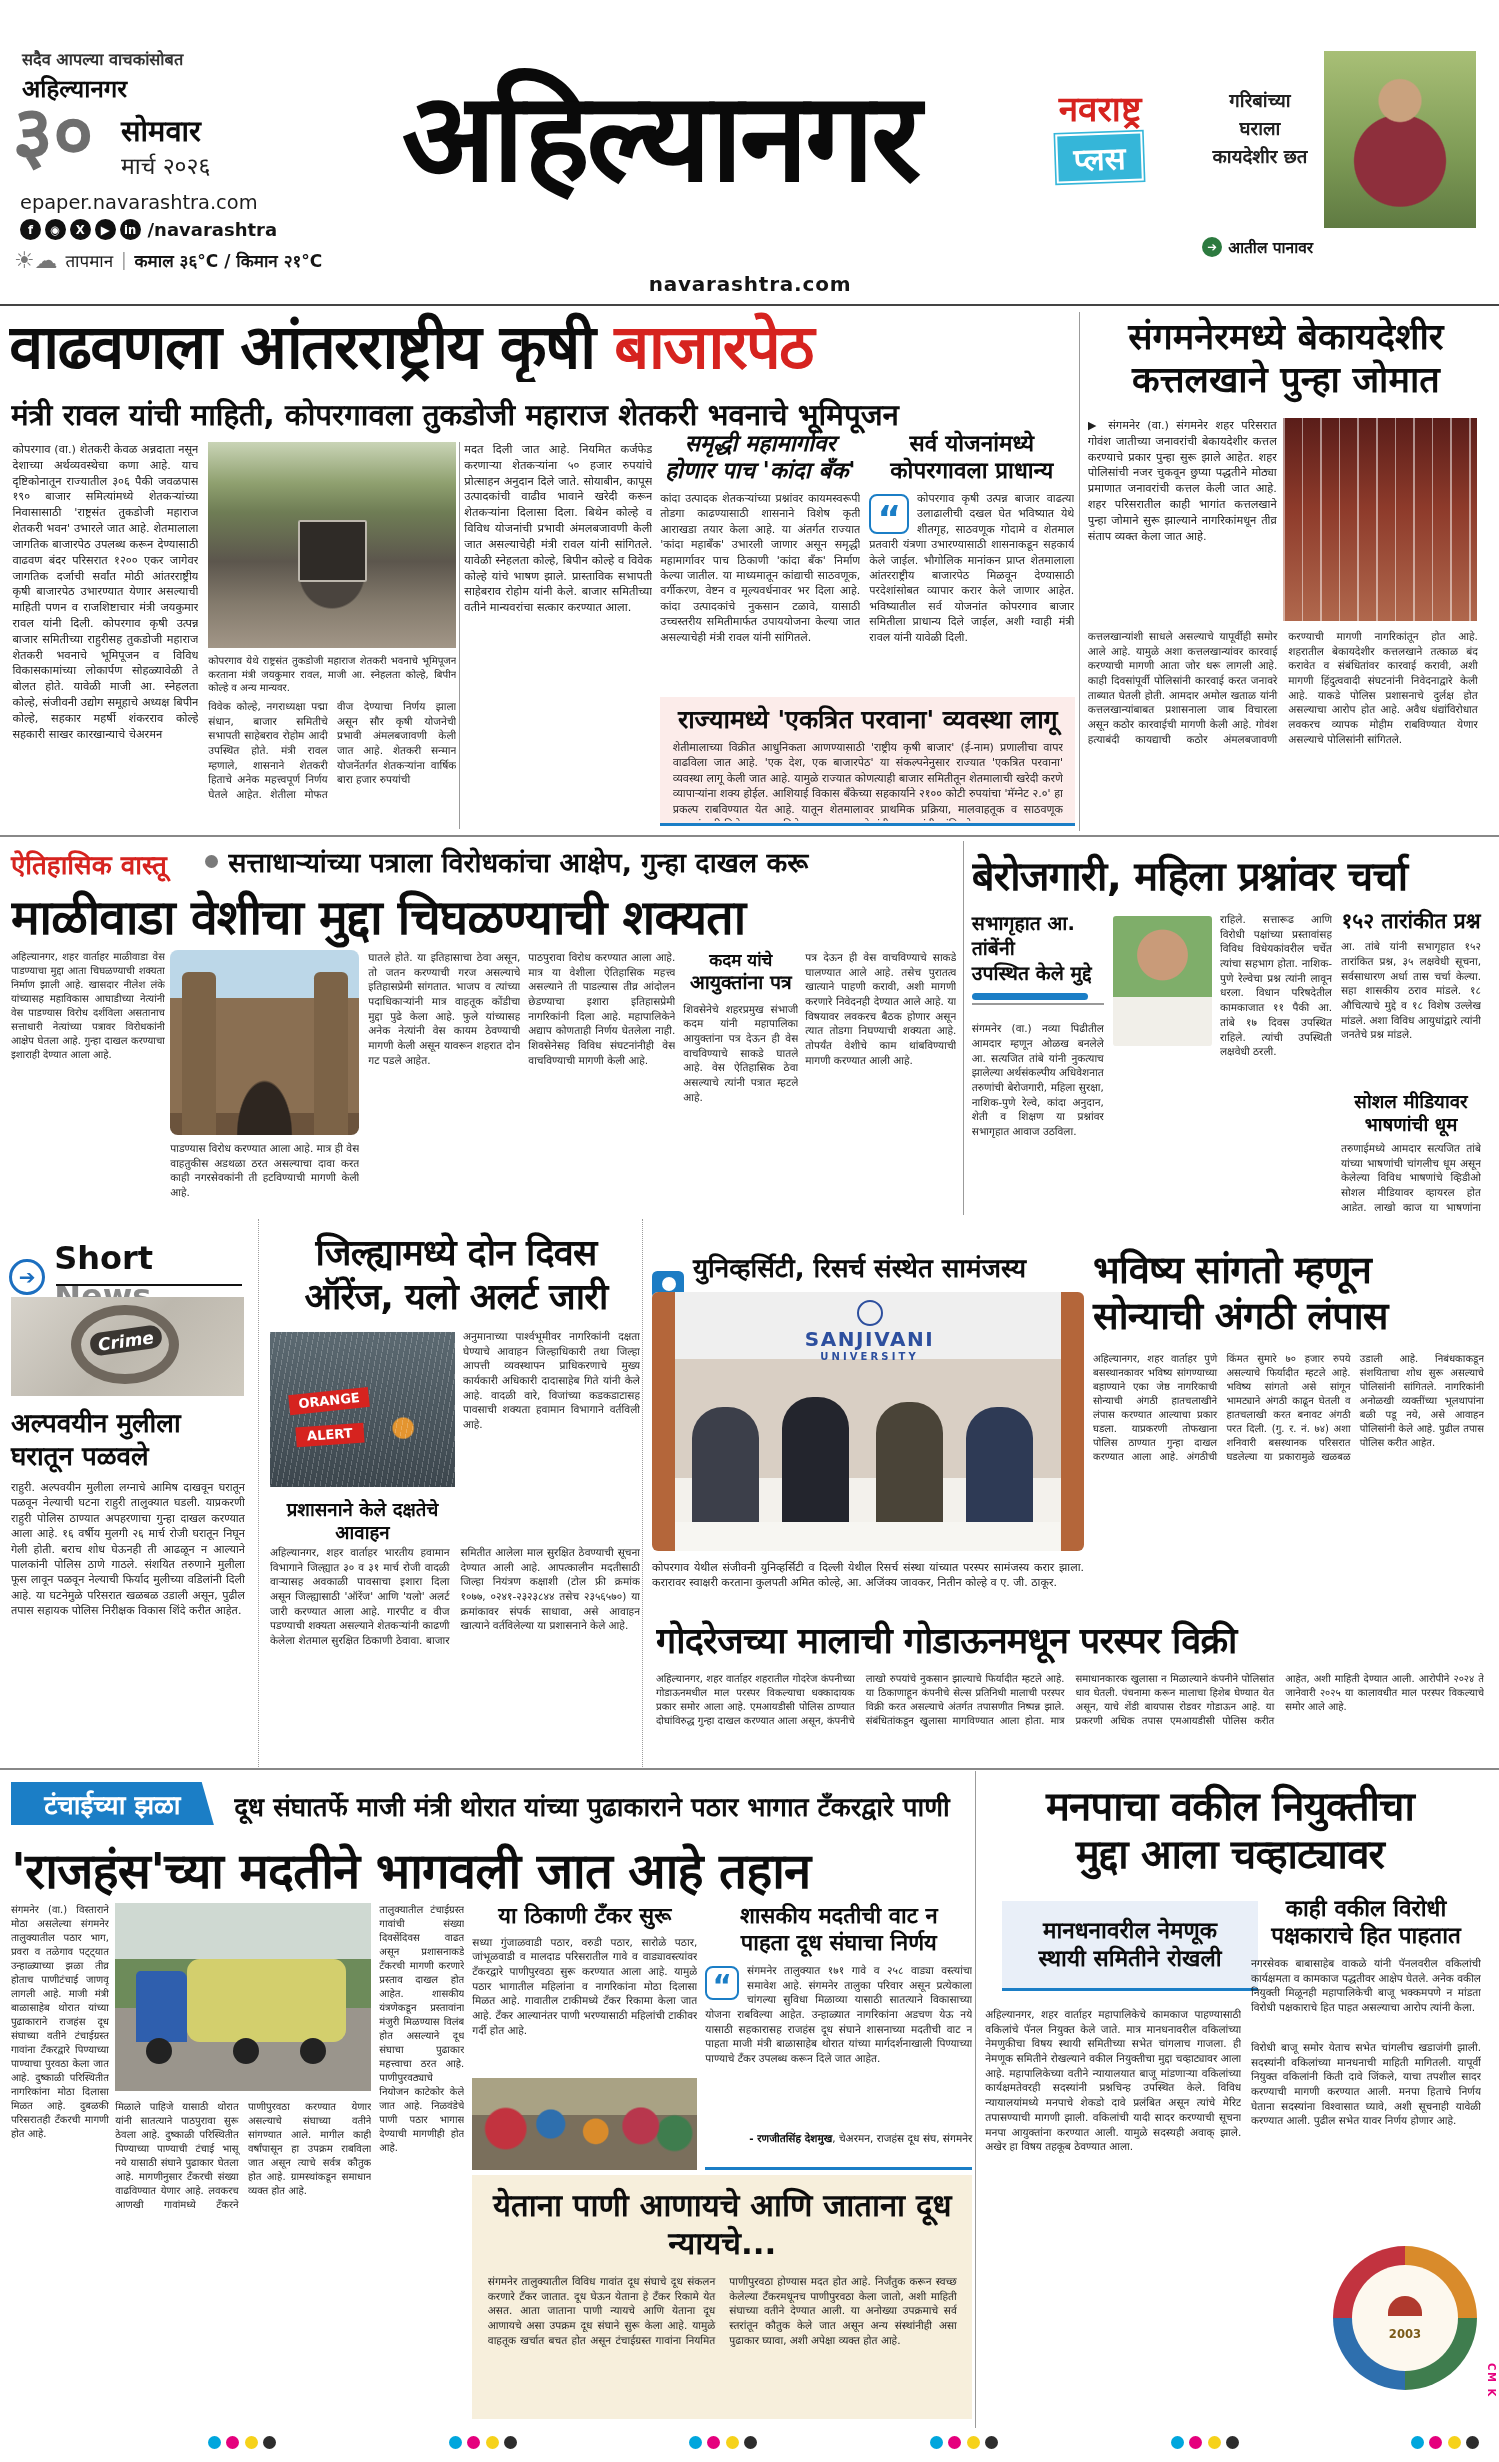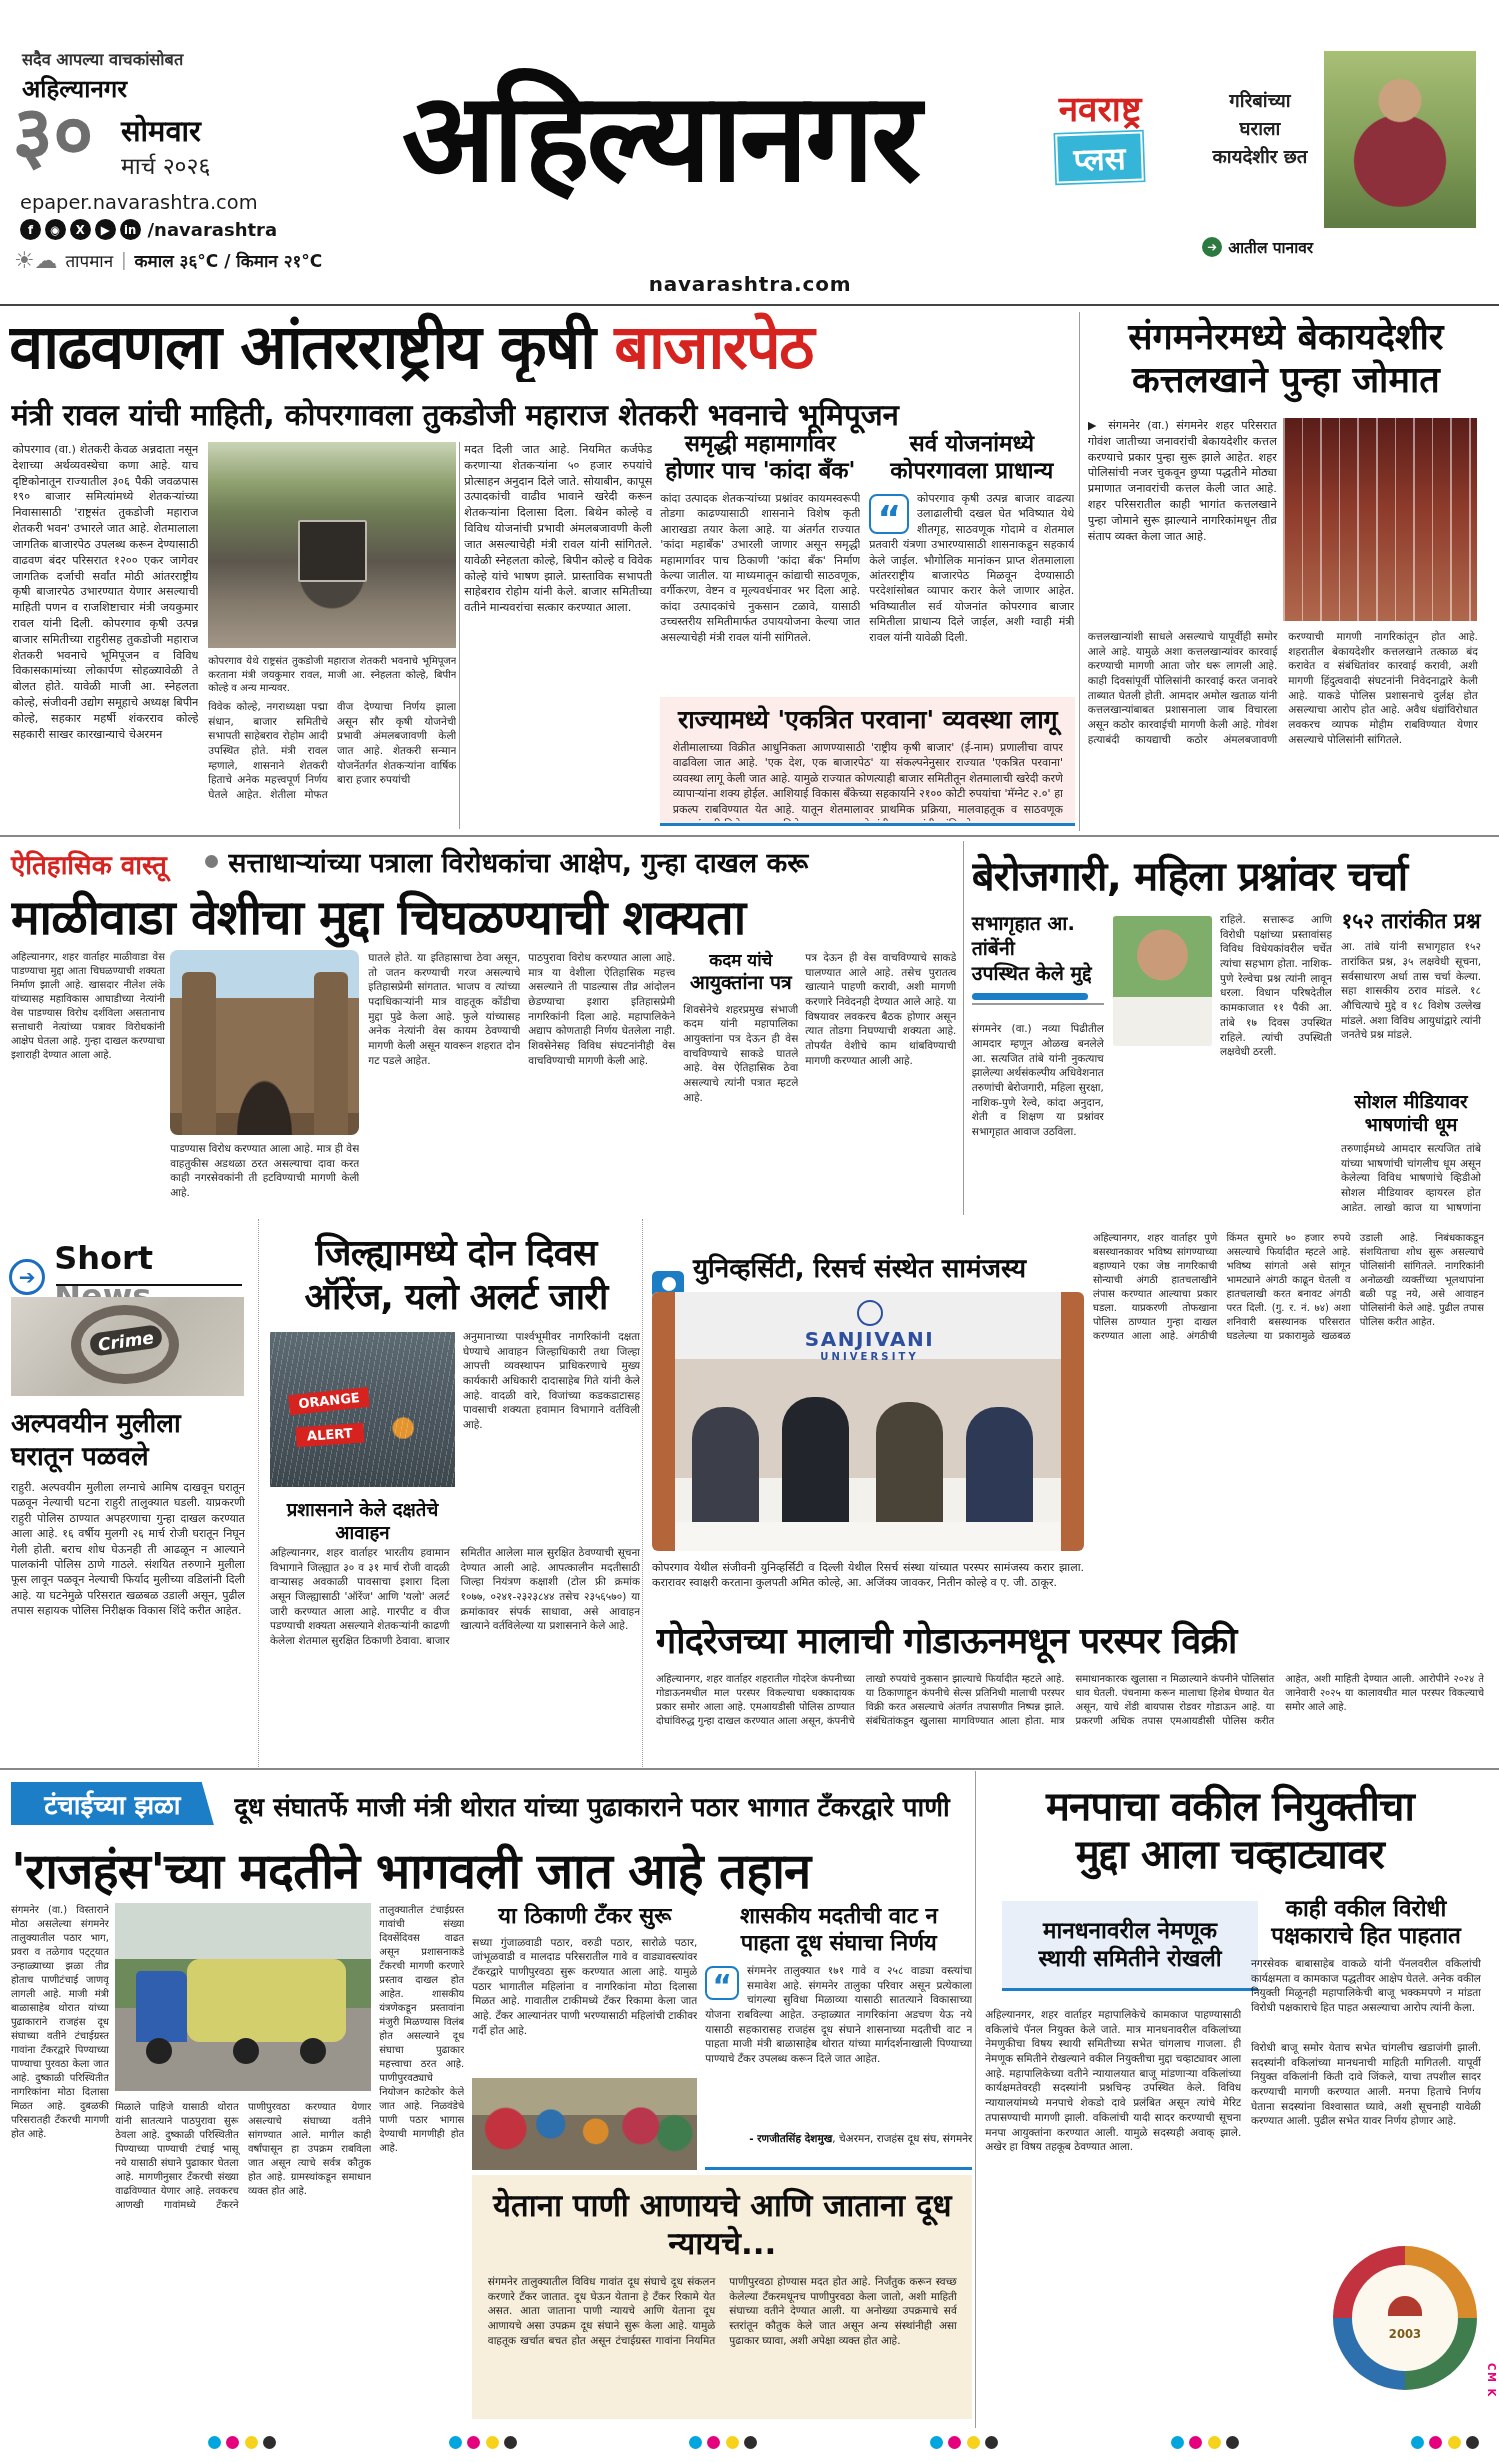--- a/index.html
+++ b/index.html
@@ -90,21 +90,21 @@
       radial-gradient(ellipse at 50% 64%, #4a443e 0 18%, transparent 19%),
       linear-gradient(180deg,#c9d4b6 0%,#8fa06f 20%,#6f7d55 34%,#5c564d 58%,#837a6c 78%,#a29687 100%);">
     <div style="position:absolute;left:36%;top:38%;width:28%;height:30%;background:#2f2b27;border:2.3px solid #bdb7ad;border-radius:2.3px;"></div>
   </div>
   <div class="abs caption" style="left:199px;top:342px;width:248px;height:40px;">कोपरगाव येथे राष्ट्रसंत तुकडोजी महाराज शेतकरी भवनाचे भूमिपूजन करताना मंत्री जयकुमार रावल, माजी आ. स्नेहलता कोल्हे, बिपीन कोल्हे व अन्य मान्यवर.</div>
   <div class="abs bt" style="left:199px;top:387px;width:248px;height:130px;column-count:2;column-gap:9.3px;font-size:10.5px;">विवेक कोल्हे, नगराध्यक्षा पद्मा संधान, बाजार समितीचे सभापती साहेबराव रोहोम आदी उपस्थित होते. मंत्री रावल म्हणाले, शासनाने शेतकरी हिताचे अनेक महत्त्वपूर्ण निर्णय घेतले आहेत. शेतीला मोफत वीज देण्याचा निर्णय झाला असून सौर कृषी योजनेची प्रभावी अंमलबजावणी केली जात आहे. शेतकरी सन्मान योजनेंतर्गत शेतकऱ्यांना वार्षिक बारा हजार रुपयांची</div>
   <div class="abs bt" style="left:455px;top:130px;width:188px;height:387px;">मदत दिली जात आहे. नियमित कर्जफेड करणाऱ्या शेतकऱ्यांना ५० हजार रुपयांचे प्रोत्साहन अनुदान दिले जाते. सोयाबीन, कापूस उत्पादकांची वाढीव भावाने खरेदी करून शेतकऱ्यांना दिलासा दिला. बिथेन कोल्हे व विविध योजनांची प्रभावी अंमलबजावणी केली जात असल्याचेही मंत्री रावल यांनी सांगितले. यावेळी स्नेहलता कोल्हे, बिपीन कोल्हे व विवेक कोल्हे यांचे भाषण झाले. प्रास्ताविक सभापती साहेबराव रोहोम यांनी केले. बाजार समितीच्या वतीने मान्यवरांचा सत्कार करण्यात आला.</div>
   <div class="vline" style="left:450px;top:130px;height:387px;"></div>
 
   <div class="abs" style="left:651px;top:118px;width:200px;height:261px;">
-    <div class="boxtitle" style="font-size:22.5px;">
+    <div class="boxtitle" style="font-size:22.5px;font-style:italic;">
       <div>समृद्धी महामार्गावर</div>
       <div>होणार पाच 'कांदा बँक'</div>
     </div>
     <div class="bt" style="margin-top:6.2px;height:194px;font-size:11px;">कांदा उत्पादक शेतकऱ्यांच्या प्रश्नांवर कायमस्वरूपी तोडगा काढण्यासाठी शासनाने विशेष कृती आराखडा तयार केला आहे. या अंतर्गत राज्यात 'कांदा महाबँक' उभारली जाणार असून समृद्धी महामार्गावर पाच ठिकाणी 'कांदा बँक' निर्माण केल्या जातील. या माध्यमातून कांद्याची साठवणूक, वर्गीकरण, वेष्टन व मूल्यवर्धनावर भर दिला आहे. कांदा उत्पादकांचे नुकसान टळावे, यासाठी उच्चस्तरीय समितीमार्फत उपाययोजना केल्या जात असल्याचेही मंत्री रावल यांनी सांगितले.</div>
   </div>
 
   <div class="abs" style="left:860px;top:118px;width:205px;height:261px;">
     <div class="boxtitle" style="font-size:22.5px;">
       <div>सर्व योजनांमध्ये</div>
       <div>कोपरगावला प्राधान्य</div>
@@ -246,20 +246,24 @@
       <div style="position:absolute;left:40px;bottom:28px;width:67px;height:116px;background:#3c3f4a;border-radius:31px 31px 0 0;"></div>
       <div style="position:absolute;left:130px;bottom:28px;width:67px;height:126px;background:#23252d;border-radius:31px 31px 0 0;"></div>
       <div style="position:absolute;left:224px;bottom:28px;width:67px;height:121px;background:#4a4438;border-radius:31px 31px 0 0;"></div>
       <div style="position:absolute;left:314px;bottom:28px;width:67px;height:116px;background:#2e3a55;border-radius:31px 31px 0 0;"></div>
       <div style="position:absolute;left:23px;bottom:0;width:385px;height:29.5px;background:#f7f6f2;"></div>
     </div>
     <div class="abs caption" style="left:0;top:342px;width:432px;height:59px;font-size:11px;">कोपरगाव येथील संजीवनी युनिव्हर्सिटी व दिल्ली येथील रिसर्च संस्था यांच्यात परस्पर सामंजस्य करार झाला. करारावर स्वाक्षरी करताना कुलपती अमित कोल्हे, आ. अजिंक्य जावकर, नितीन कोल्हे व ए. जी. ठाकूर.</div>
   </div>
 
   <div class="abs" style="left:1093px;top:0;width:391px;height:393px;">
+    <div class="hl" style="margin-top:28px;font-size:38px;line-height:1.22;letter-spacing:-0.8px;">
+      <div>भविष्य सांगतो म्हणून</div>
+      <div>सोन्याची अंगठी लंपास</div>
+    </div>
     <div class="bt" style="margin-top:12.4px;height:217px;column-count:3;column-gap:9.3px;font-size:10px;">अहिल्यानगर, शहर वार्ताहर पुणे बसस्थानकावर भविष्य सांगण्याच्या बहाण्याने एका जेष्ठ नागरिकाची सोन्याची अंगठी हातचलाखीने लंपास करण्यात आल्याचा प्रकार घडला. याप्रकरणी तोफखाना पोलिस ठाण्यात गुन्हा दाखल करण्यात आला आहे. अंगठीची किंमत सुमारे ७० हजार रुपये असल्याचे फिर्यादीत म्हटले आहे. भविष्य सांगतो असे सांगून भामट्याने अंगठी काढून घेतली व हातचलाखी करत बनावट अंगठी परत दिली. (गु. र. नं. ७४) अशा शनिवारी बसस्थानक परिसरात घडलेल्या या प्रकारामुळे खळबळ उडाली आहे. निबंधकाकडून संशयिताचा शोध सुरू असल्याचे पोलिसांनी सांगितले. नागरिकांनी अनोळखी व्यक्तींच्या भूलथापांना बळी पडू नये, असे आवाहन पोलिसांनी केले आहे. पुढील तपास पोलिस करीत आहेत.</div>
   </div>
 
   <div class="abs" style="left:656px;top:396px;width:828px;height:152px;">
     <div class="hl" style="font-size:36px;letter-spacing:-0.8px;white-space:nowrap;overflow:hidden;">गोदरेजच्या मालाची गोडाऊनमधून परस्पर विक्री</div>
     <div class="bt" style="margin-top:7.8px;height:95px;column-count:4;column-gap:11px;font-size:10px;">अहिल्यानगर, शहर वार्ताहर शहरातील गोदरेज कंपनीच्या गोडाऊनमधील माल परस्पर विकल्याचा धक्कादायक प्रकार समोर आला आहे. एमआयडीसी पोलिस ठाण्यात दोघांविरुद्ध गुन्हा दाखल करण्यात आला असून, कंपनीचे लाखो रुपयांचे नुकसान झाल्याचे फिर्यादीत म्हटले आहे. या ठिकाणाहून कंपनीचे सेल्स प्रतिनिधी मालाची परस्पर विक्री करत असल्याचे अंतर्गत तपासणीत निष्पन्न झाले. संबंधितांकडून खुलासा मागविण्यात आला होता. मात्र समाधानकारक खुलासा न मिळाल्याने कंपनीने पोलिसांत धाव घेतली. पंचनामा करून मालाचा हिशेब घेण्यात येत असून, याचे शेंडी बायपास रोडवर गोडाऊन आहे. या प्रकरणी अधिक तपास एमआयडीसी पोलिस करीत आहेत, अशी माहिती देण्यात आली. आरोपीने २०२४ ते जानेवारी २०२५ या कालावधीत माल परस्पर विकल्याचे समोर आले आहे.</div>
   </div>
 </div>
 
 <div class="abs rule" style="left:0;top:1768px;width:1500px;height:1.6px;background:#888;"></div>

